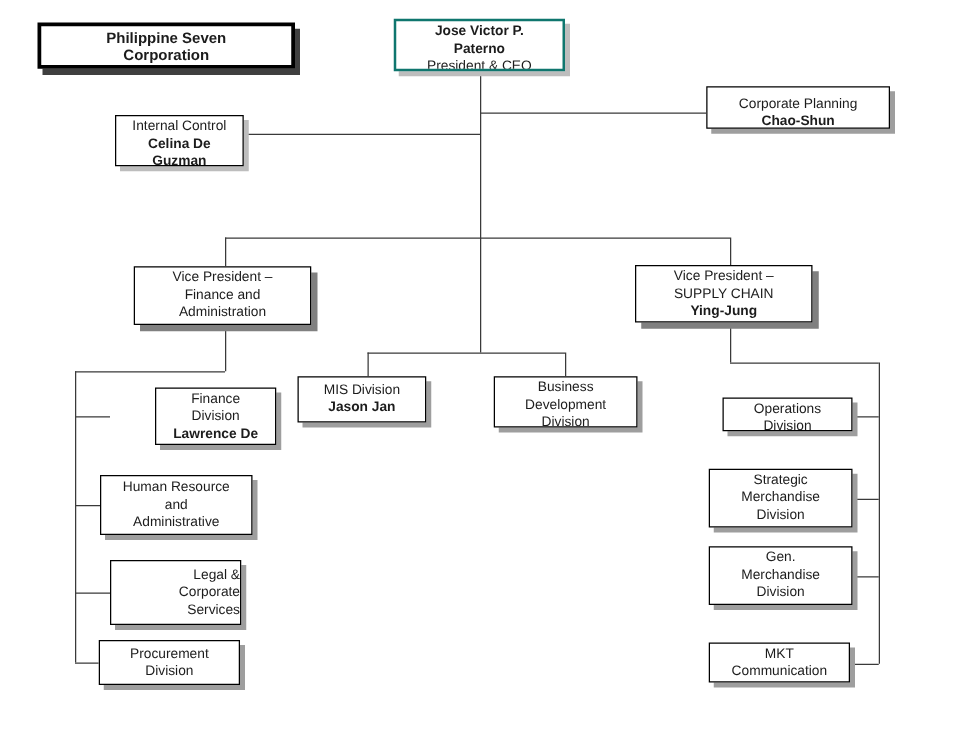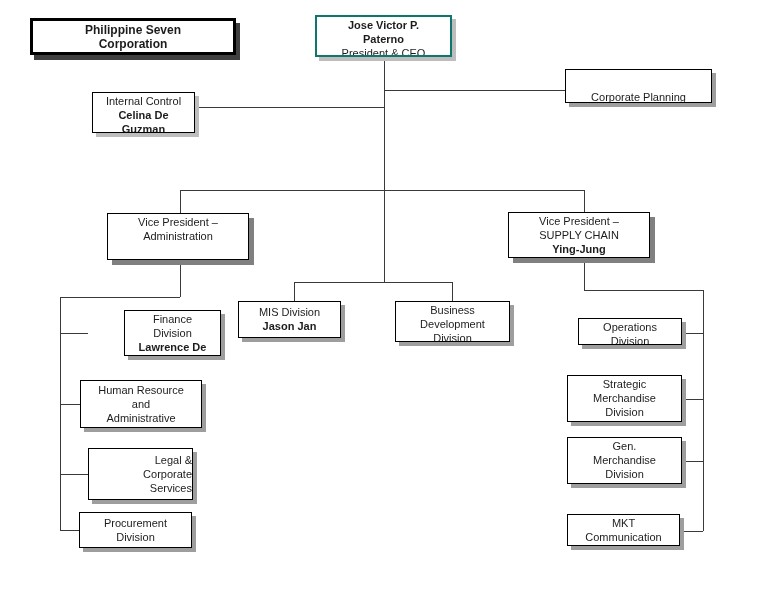--- a/index.html
+++ b/index.html
@@ -64,27 +64,28 @@
     <span class="ln b">Paterno</span>
     <span class="ln">President &amp; CEO</span>
   </div>
 
   <div class="box" style="left:92px;top:92px;width:103px;height:41px;padding-top:1px;box-shadow:4px 4px 0 #bdbdbd;">
     <span class="ln">Internal Control</span>
     <span class="ln b">Celina De</span>
     <span class="ln b">Guzman</span>
   </div>
 
-  <div class="box" style="left:565px;top:69px;width:147px;height:34px;padding-top:20px;">
+  <div class="box" style="left:565px;top:69px;width:147px;height:34px;padding-top:6px;">
     <span class="ln">Corporate Planning</span>
     <span class="ln b">Chao-Shun</span>
   </div>
 
   <div class="box vpbox" style="left:107px;top:213px;width:142px;height:47px;padding-top:1px;">
     <span class="ln">Vice President –</span>
+    <span class="ln">Finance and</span>
     <span class="ln">Administration</span>
   </div>
 
   <div class="box vpbox" style="left:508px;top:212px;width:142px;height:46px;padding-top:1px;">
     <span class="ln">Vice President –</span>
     <span class="ln">SUPPLY CHAIN</span>
     <span class="ln b">Ying-Jung</span>
   </div>
 
   <div class="box" style="left:238px;top:301px;width:103px;height:37px;padding-top:3px;">

